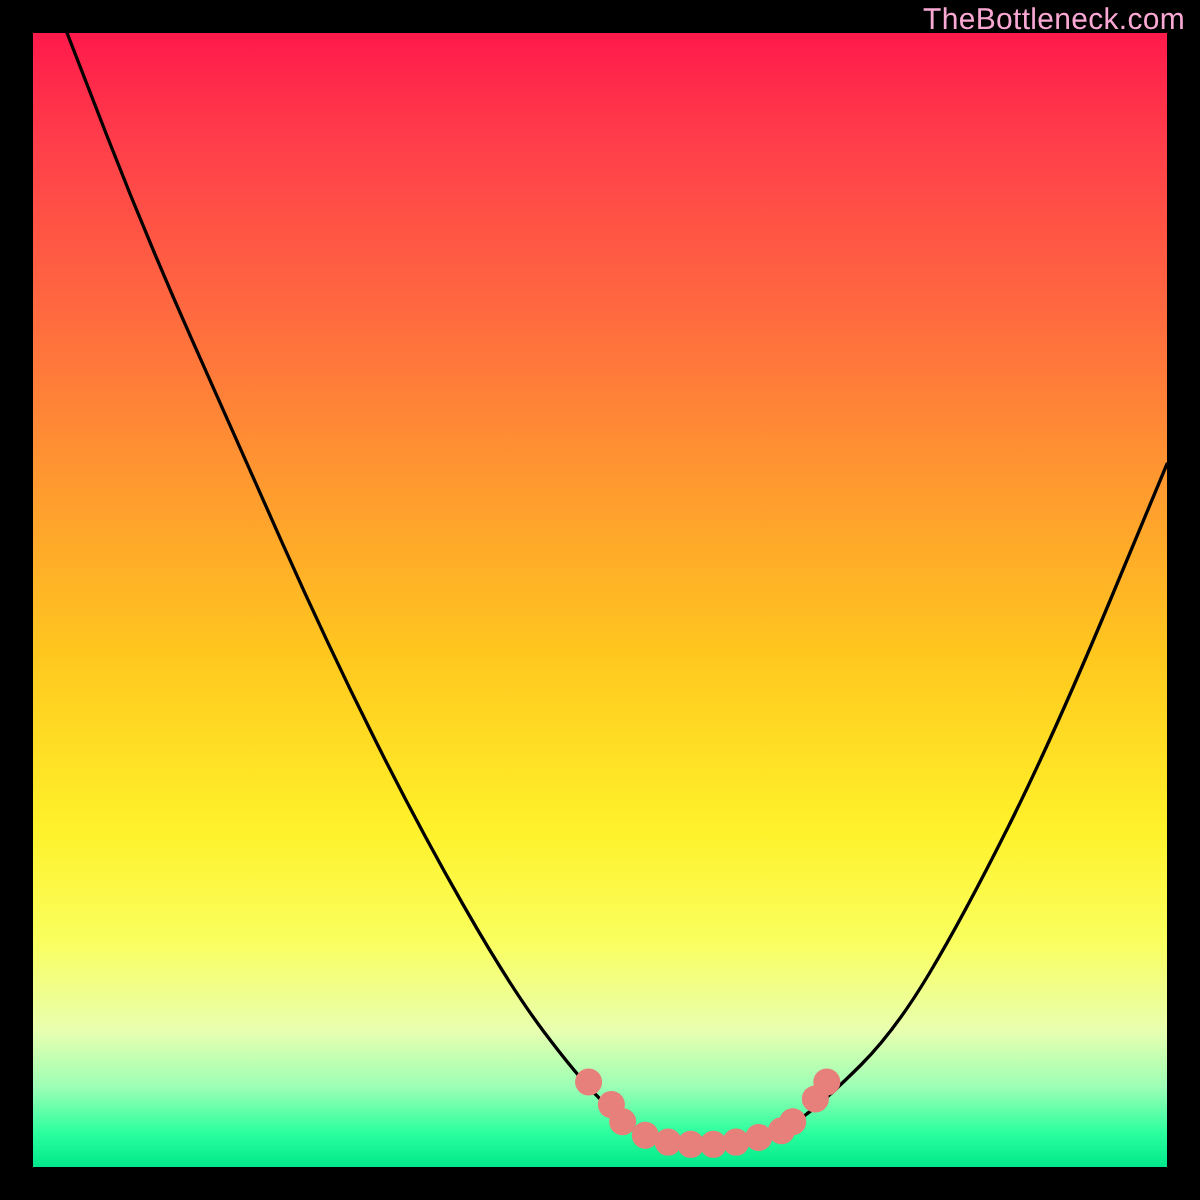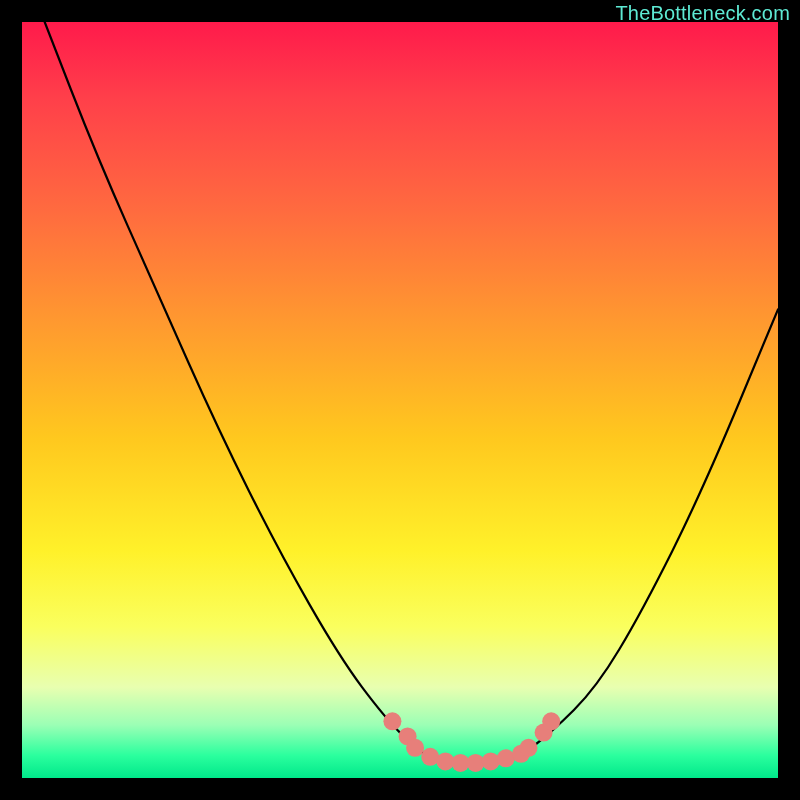--- a/index.html
+++ b/index.html
@@ -45,21 +45,21 @@
   .svg-layer {
     position: absolute;
     inset: 0;
     width: 100%;
     height: 100%;
   }
   .watermark {
     position: absolute;
     top: 2px;
     right: 10px;
-    color: #5eead4;
+    color: #f9a8d4;
     font-size: 20px;
     letter-spacing: 0.2px;
     user-select: none;
   }
 </style>
 </head>
 <body>
 
 <div class="frame">
 

